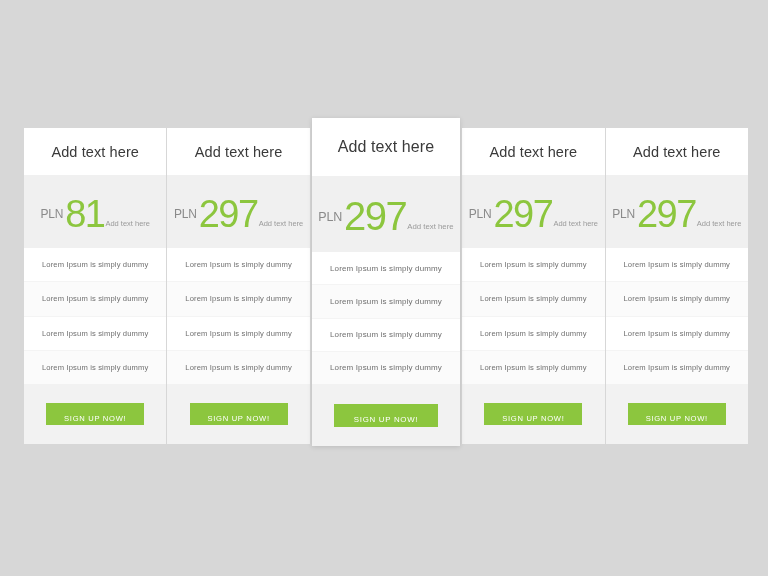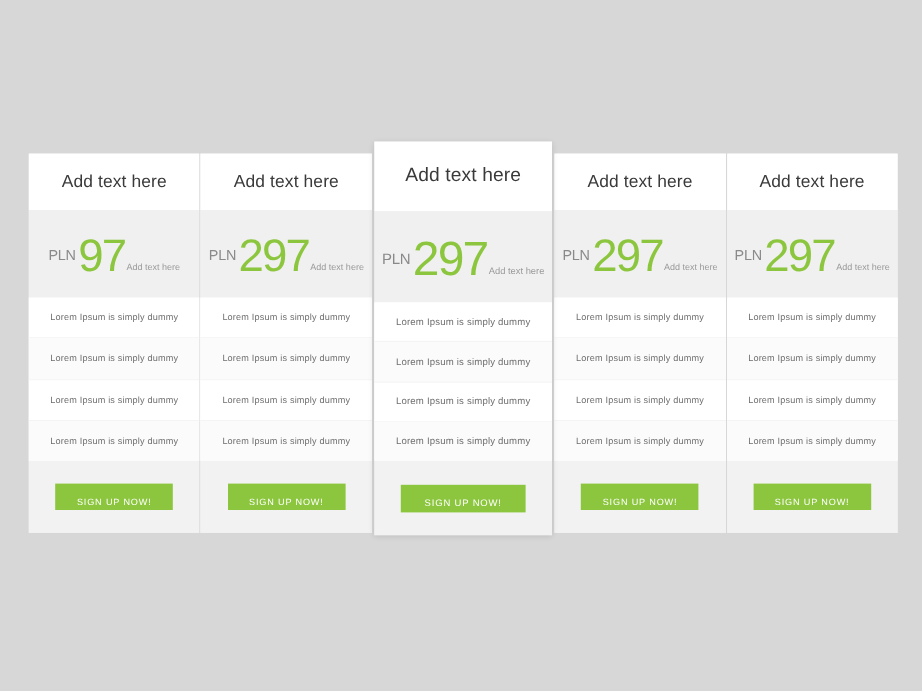--- a/index.html
+++ b/index.html
@@ -187,21 +187,21 @@
 
   <div id="pricing-table">
 
     <div class="plan">
       <div class="plan-header">
         <span class="plan-title">Add text here</span>
       </div>
       <div class="plan-price">
         <div class="price-inner">
           <span class="price-currency">PLN</span>
-          <span class="price-amount">97</span>
+          <span class="price-amount">81</span>
           <span class="price-note">Add text here</span>
         </div>
       </div>
       <div class="plan-features">
         <div class="feature-row">
             <span class="feature-text">Lorem Ipsum is simply dummy</span>
           </div>
         <div class="feature-row alt">
             <span class="feature-text">Lorem Ipsum is simply dummy</span>
           </div>

